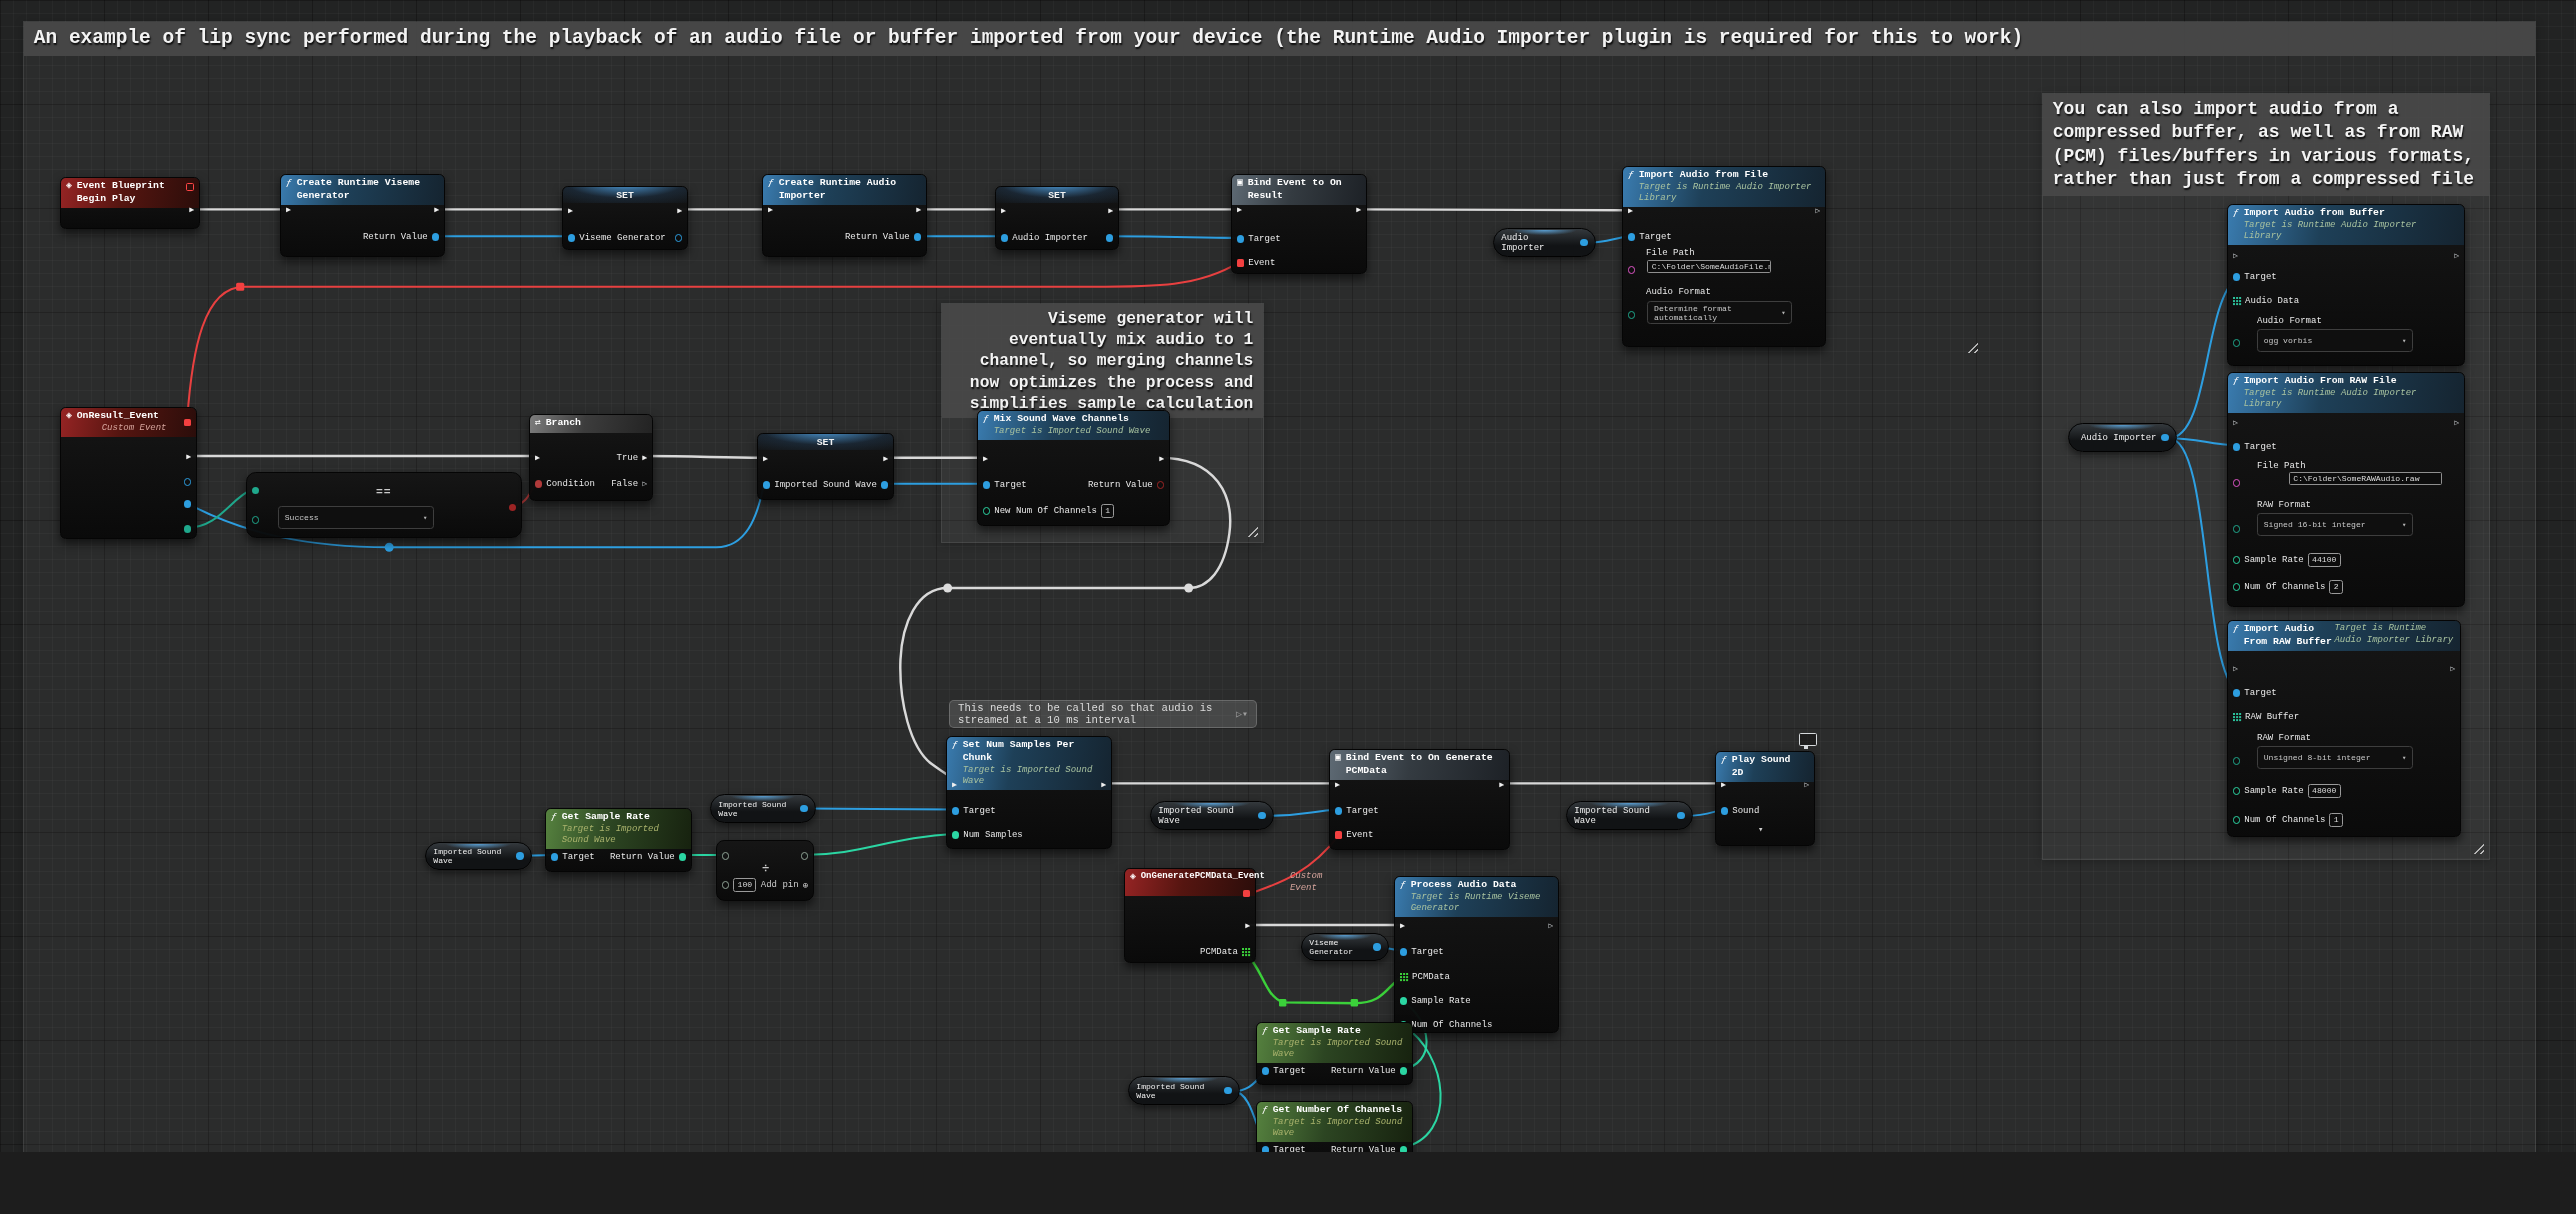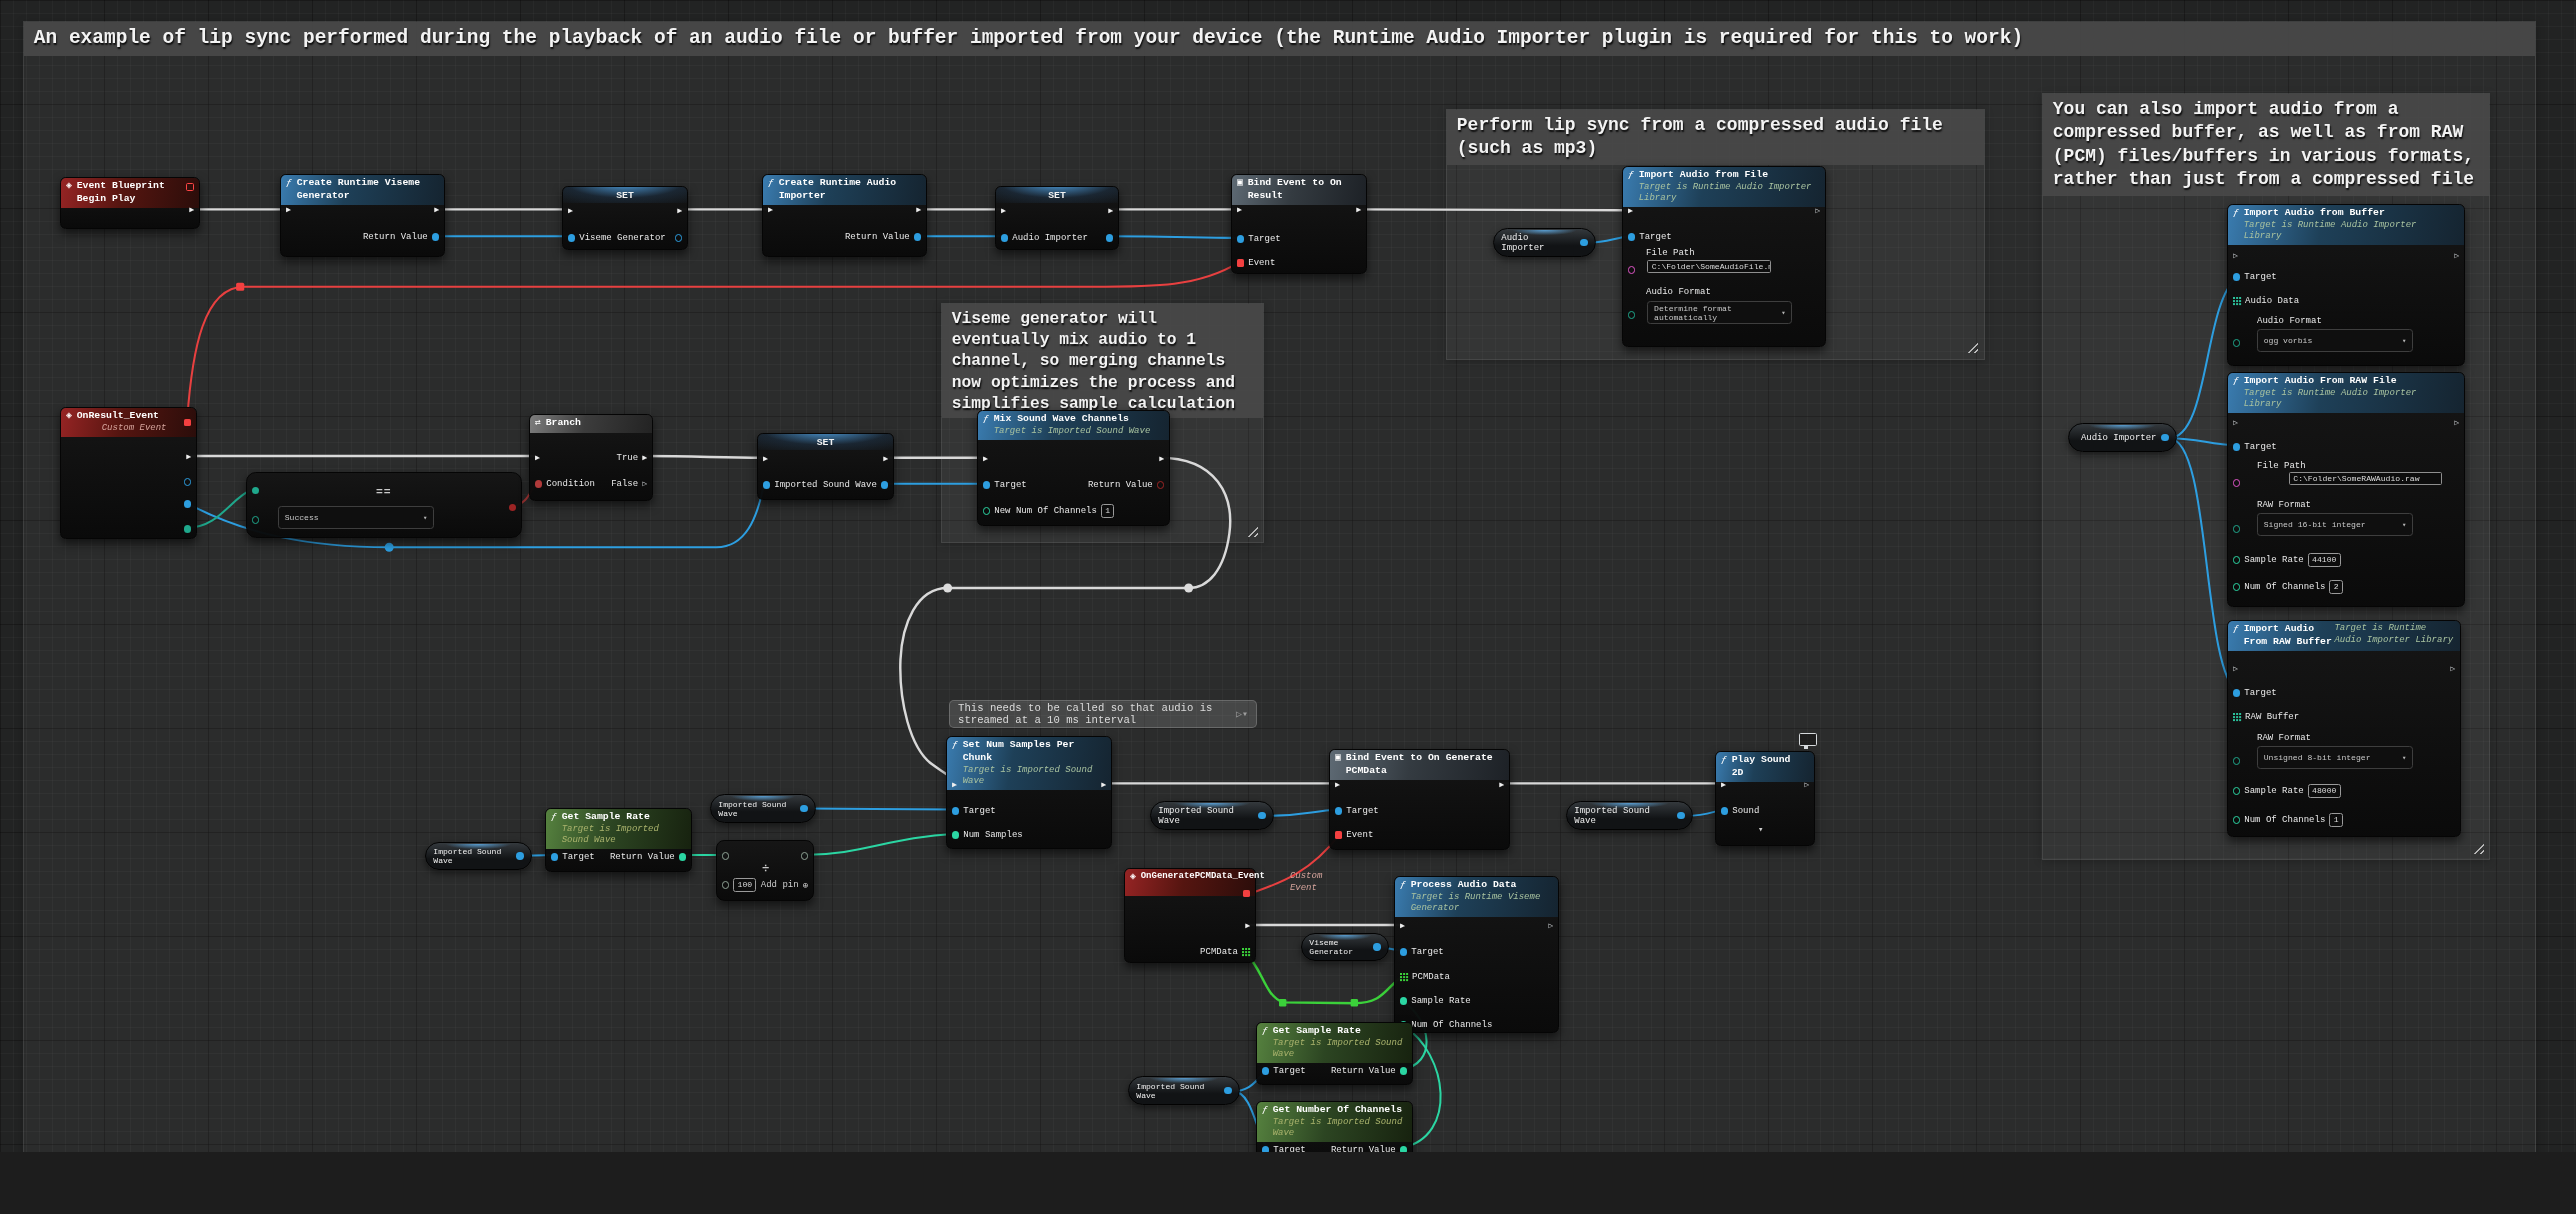--- a/index.html
+++ b/index.html
@@ -58,26 +58,23 @@
 </head>
 <body>
 
 <div id="canvas">
 
   <div class="cm" style="left:23px;top:21px;width:2511px;height:1169px;">
     <div class="cbar" style="font-size:19.5px;">An example of lip sync performed during the playback of an audio file or buffer imported from your device (the Runtime Audio Importer plugin is required for this to work)</div>
   </div>
   <div class="rh" style="left:2517px;top:1174px;"></div>
 
-  <div class="cm" style="left:1446px;top:109px;width:537px;height:249px;">
-    <div class="cbar" style="font-size:18px;">Perform lip sync from a compressed audio file (such as mp3)</div>
-  </div>
   <div class="rh" style="left:1967px;top:342px;"></div>
 
-  <div class="cm" style="left:941px;top:303px;width:321px;height:238px;">
+  <div class="cm" style="left:941px;top:303px;width:321px;height:238px;text-align:right;">
     <div class="cbar" style="font-size:16.3px;">Viseme generator will eventually mix audio to 1 channel, so merging channels now optimizes the process and simplifies sample calculation</div>
   </div>
   <div class="rh" style="left:1247px;top:526px;"></div>
 
   <div class="cm" style="left:2042px;top:93px;width:446px;height:765px;">
     <div class="cbar" style="font-size:18px;">You can also import audio from a compressed buffer, as well as from RAW (PCM) files/buffers in various formats, rather than just from a compressed file</div>
   </div>
   <div class="rh" style="left:2473px;top:843px;"></div>
 
   <svg class="wires" width="2576" height="1215" viewBox="0 0 3164 1492">

